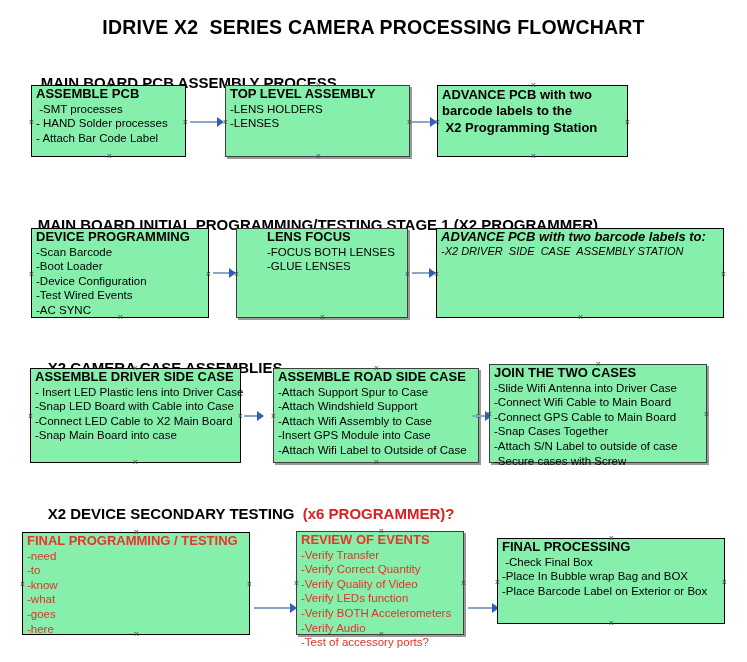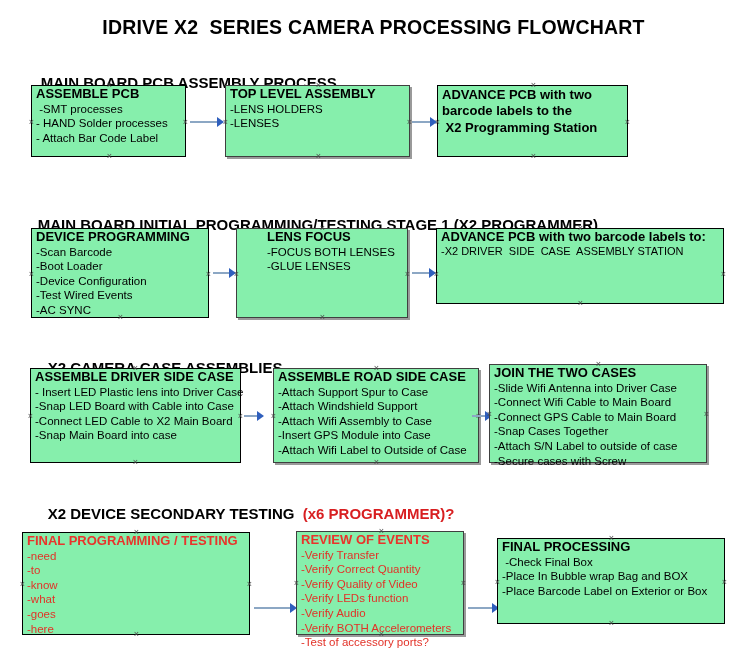--- a/index.html
+++ b/index.html
@@ -183,21 +183,21 @@
     <span class="box-line">-GLUE LENSES</span>
     <span class="handle" style="left:82px; top:-4px;"></span>
     <span class="handle" style="left:82px; bottom:-4px;"></span>
     <span class="handle" style="left:-4px; top:42px;"></span>
     <span class="handle" style="right:-4px; top:42px;"></span>
   </div>
 
   <div class="conn" style="left:412px; top:272px; width:22px;"></div>
   <div class="conn-head" style="left:429px; top:268px;"></div>
 
-  <div class="flow-box plain" style="left:436px; top:228px; width:288px; height:76px;">
+  <div class="flow-box plain" style="left:436px; top:228px; width:288px; height:90px;font-style:italic;">
     <span class="box-title">ADVANCE PCB with two barcode labels to:</span>
     <span class="box-line" style="font-size:11px;">-X2 DRIVER  SIDE  CASE  ASSEMBLY STATION</span>
     <span class="handle" style="left:140px; top:-4px;"></span>
     <span class="handle" style="left:140px; bottom:-4px;"></span>
     <span class="handle" style="left:-4px; top:42px;"></span>
     <span class="handle" style="right:-4px; top:42px;"></span>
   </div>
 
   <div class="section-heading" style="left:31px; top:343px;">
     <span>X2 CAMERA CASE ASSEMBLIES</span>
@@ -268,22 +268,22 @@
 
   <div class="conn" style="left:254px; top:607px; width:40px;"></div>
   <div class="conn-head" style="left:290px; top:603px;"></div>
 
   <div class="flow-box shadowed" style="left:296px; top:531px; width:168px; height:104px;">
     <span class="box-title red">REVIEW OF EVENTS</span>
     <span class="box-line red">-Verify Transfer</span>
     <span class="box-line red">-Verify Correct Quantity</span>
     <span class="box-line red">-Verify Quality of Video</span>
     <span class="box-line red">-Verify LEDs function</span>
+    <span class="box-line red">-Verify BOTH Accelerometers</span>
     <span class="box-line red">-Verify Audio</span>
-    <span class="box-line red">-Verify BOTH Accelerometers</span>
     <span class="box-line red">-Test of accessory ports?</span>
     <span class="handle" style="left:81px; top:-4px;"></span>
     <span class="handle" style="left:81px; bottom:-4px;"></span>
     <span class="handle" style="left:-4px; top:48px;"></span>
     <span class="handle" style="right:-4px; top:48px;"></span>
   </div>
 
   <div class="conn" style="left:468px; top:607px; width:27px;"></div>
   <div class="conn-head" style="left:492px; top:603px;"></div>
 

